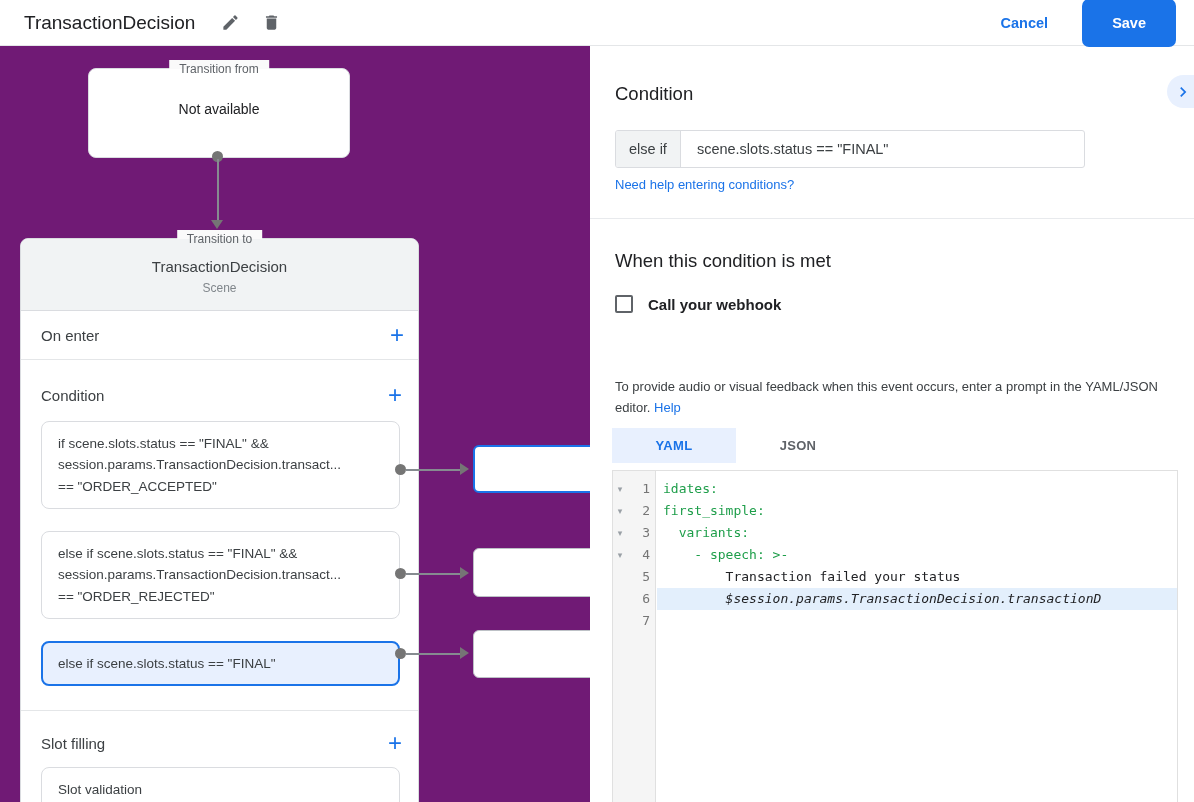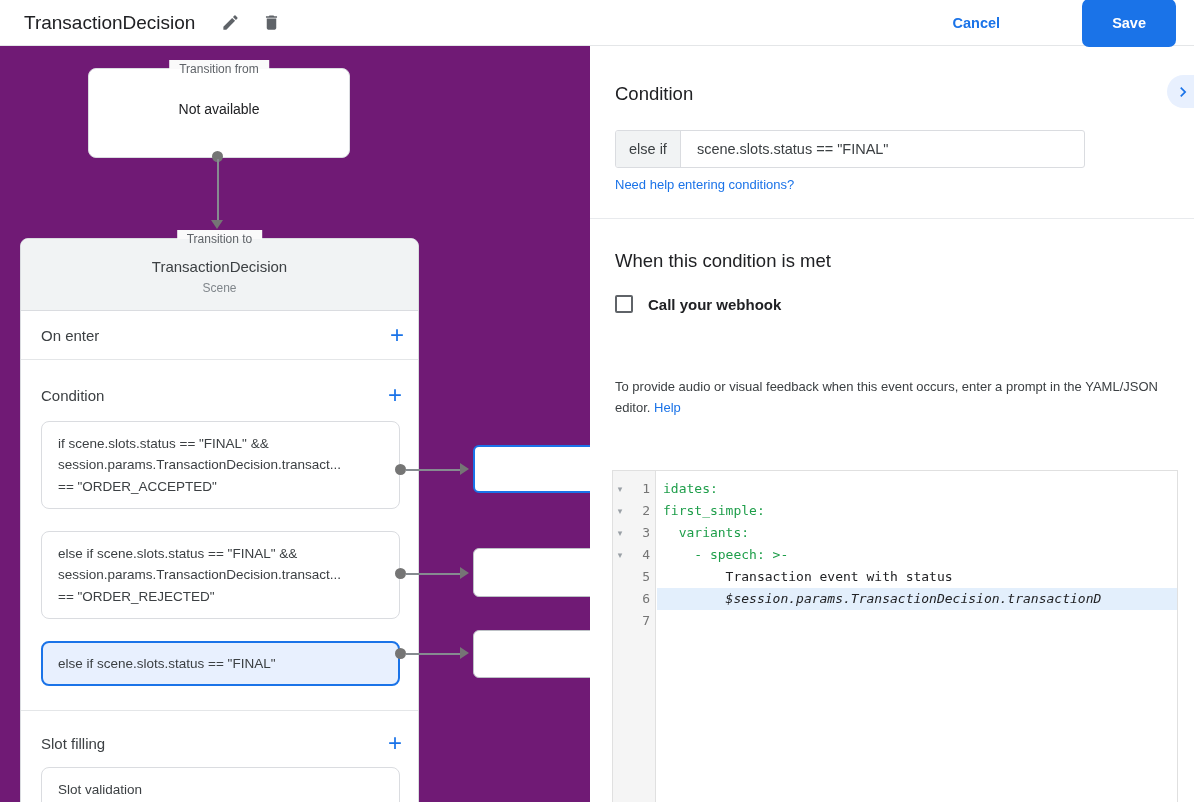--- a/index.html
+++ b/index.html
@@ -7,21 +7,21 @@
               font-family:"Liberation Sans", sans-serif; color:#202124; }
 
   
   .header { position:absolute; left:0; top:0; width:1194px; height:46px; background:#fff;
             border-bottom:1px solid #e4e6e8; display:flex; align-items:center; z-index:30; }
   .title-group { display:flex; align-items:center; margin-left:24px; }
   .page-title { font-size:19px; color:#202124; }
   .icon-btn { background:none; border:none; cursor:pointer; padding:4px; display:flex; align-items:center; }
   .icon-btn svg { fill:#5f6368; }
   .icon-btn.first { margin-left:22px; }
-  .header-actions { margin-left:auto; display:flex; align-items:center; margin-right:18px;gap:48px; }
+  .header-actions { margin-left:auto; display:flex; align-items:center; margin-right:18px; }
   .cancel-btn { background:none; border:none; color:var(--accent,#1a73e8); font-size:14.5px; font-weight:700;
                 font-family:inherit; cursor:pointer; margin-right:34px; }
   .save-btn { background:var(--accent,#1a73e8); color:#fff; border:none; border-radius:7px; font-weight:700;
               font-size:14.5px; font-family:inherit; padding:16px 30px; cursor:pointer; }
 
   
   .diagram { position:absolute; left:0; top:46px; width:590px; height:756px; background:#701a75; overflow:hidden; }
   .legend { position:absolute; top:-9px; left:50%; transform:translateX(-50%); font-size:12px; color:#5f6368;
             padding:0 10px; line-height:18px; white-space:nowrap; }
   .tfrom { position:absolute; left:88px; top:22px; width:262px; height:90px; background:#fff;
@@ -221,20 +221,24 @@
   <div class="when-heading">When this condition is met</div>
 
   <div class="check-row webhook-row">
     <div class="checkbox"></div>
     <span class="check-label">Call your webhook</span>
   </div>
 
 
   <div class="prompt-desc"><span>To provide audio or visual feedback when this event occurs, enter a prompt in the YAML/JSON editor.</span> <a class="inline-link">Help</a></div>
 
+  <div class="tabs">
+    <div class="tab active">YAML</div>
+    <div class="tab">JSON</div>
+  </div>
 
   <div class="editor">
     <div class="gutter-bg"></div>
     <div class="editor-lines">
         <div class="eline">
     <div class="gut">
             <span class="fold">▾</span>
             <span class="num">1</span>
           </div>
     <span class="code key">idates:</span>
@@ -258,21 +262,21 @@
             <span class="fold">▾</span>
             <span class="num">4</span>
           </div>
     <span class="code key">    - speech: &gt;-</span>
   </div>
         <div class="eline">
     <div class="gut">
             <span class="fold"></span>
             <span class="num">5</span>
           </div>
-    <span class="code">        Transaction event with status</span>
+    <span class="code">        Transaction failed your status</span>
   </div>
         <div class="eline hl">
     <div class="gut">
             <span class="fold"></span>
             <span class="num">6</span>
           </div>
     <span class="code">        $session.params.TransactionDecision.transactionD</span>
   </div>
         <div class="eline">
     <div class="gut">

